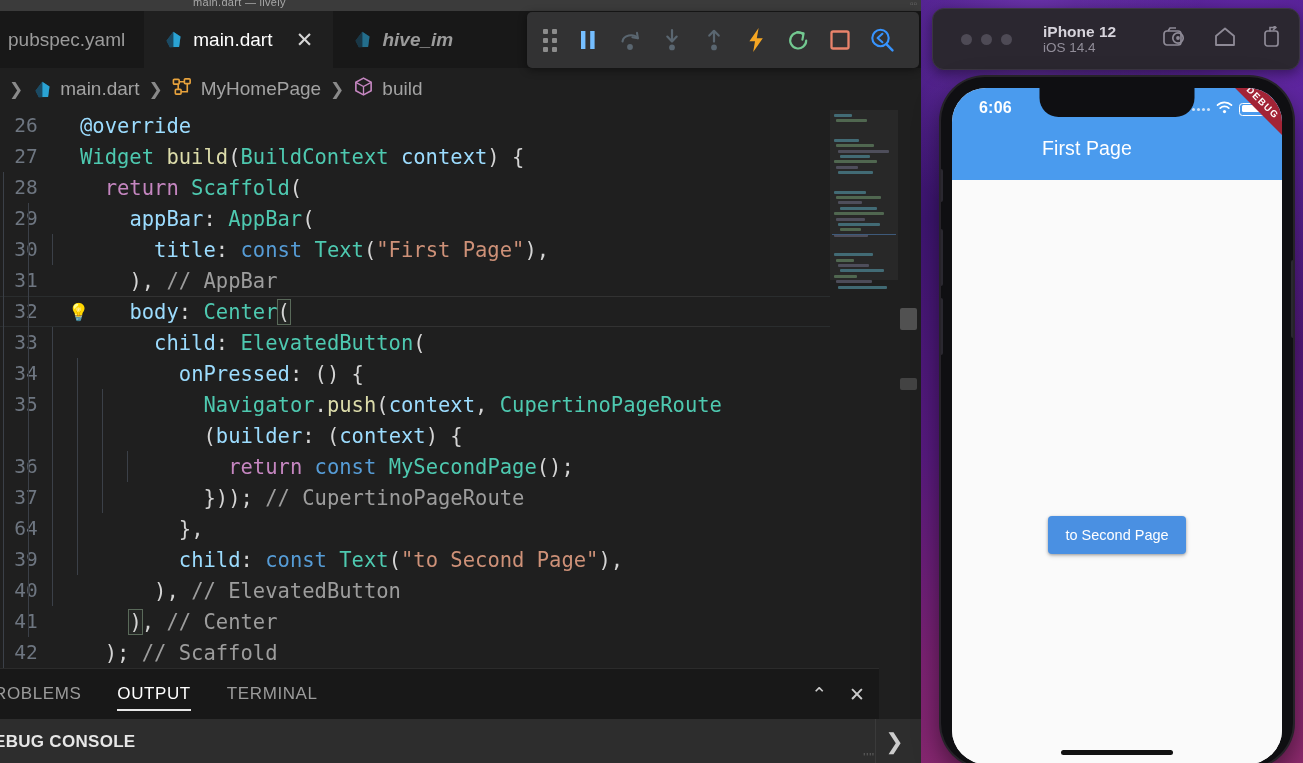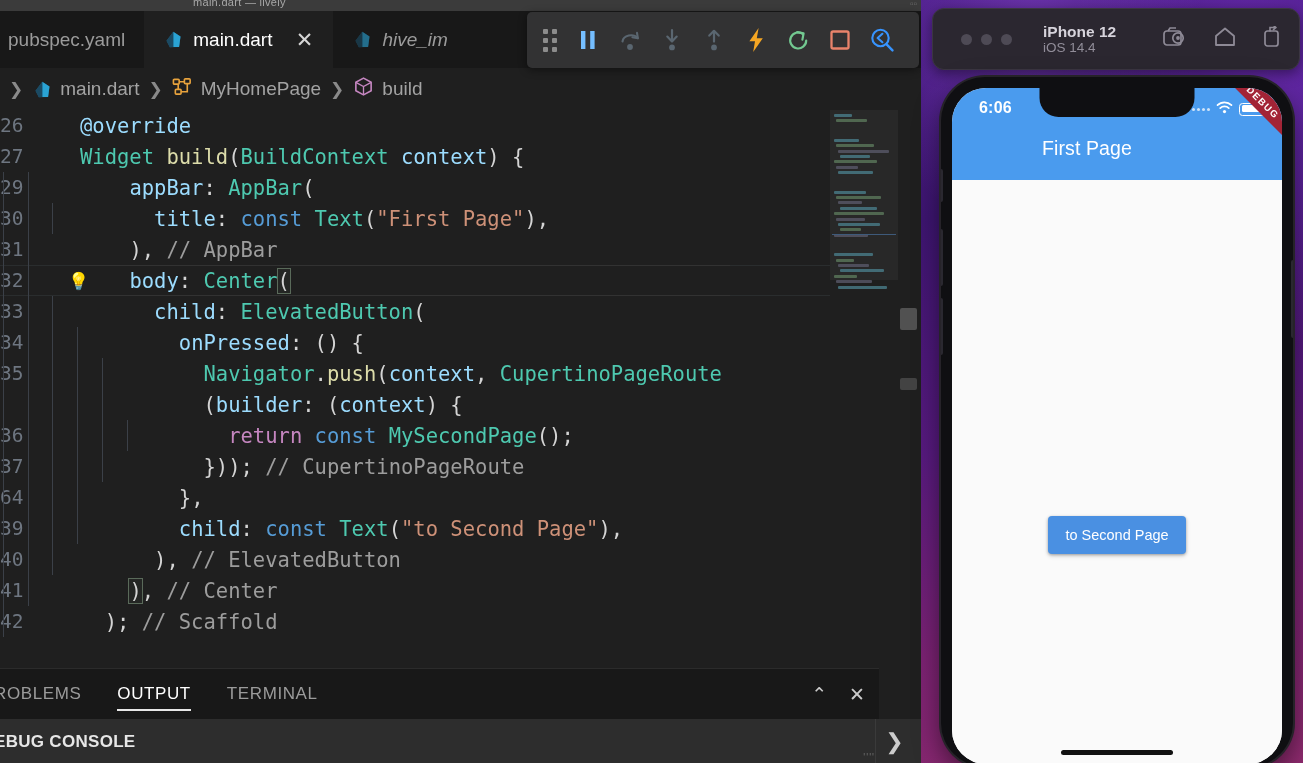--- a/index.html
+++ b/index.html
@@ -49,21 +49,21 @@
     position: absolute; left: 0; top: 11px; width: 921px; height: 57px;
     background: #181818; display: flex; align-items: stretch;
   }
   .tab {
     display: flex; align-items: center; gap: 10px;
     padding: 0 19px; height: 57px; position: relative;
     font-size: 19px; color: #9b9b9b; white-space: nowrap; cursor: pointer;
   }
   .tab.first { padding-left: 8px; }
   .tab.active { background: #1f1f1f; color: #ffffff; }
-  .tab.preview .tab-label { font-style: italic; }
+  .tab.preview .tab-label { font-style: italic; font-weight: bold; }
   .tab .tab-label { line-height: 1; }
   .tab-close {
     font-size: 21px; color: #d6d6d6; line-height: 1; margin-left: 12px;
     width: 20px; text-align: center; cursor: pointer;
   }
   .dart-icon { width: 20px; height: 21px; flex: 0 0 auto; display:block; }
 
   
   .breadcrumb {
     position: absolute; left: 0; top: 68px; width: 921px; height: 42px;
@@ -77,21 +77,21 @@
   .editor {
     position: absolute; left: 0; top: 110px; width: 921px; height: 558px;
     background: #1f1f1f; overflow: hidden;
   }
   .code-area { position: absolute; left: 0; top: 0; width: 830px; height: 558px; overflow: hidden; }
   .code-line {
     position: relative; height: 31px; display: flex; align-items: center;
     font-family: "DejaVu Sans Mono", monospace; font-size: 20.5px; white-space: pre;
   }
   .ln {
-    position: absolute; left: 0; width: 52px; text-align: left;
+    position: absolute; left: 0; width: 52px; text-align: center;
     color: #6e7681; font-family: "DejaVu Sans Mono", monospace; font-size: 19.5px;
   }
   .gutter-bulb { position: absolute; left: 68px; width: 22px; text-align:center; font-size: 17px; cursor: pointer; }
   .code-text { position: absolute; left: 80px; white-space: pre; }
   .guide { position: absolute; top: 0; width: 1px; height: 31px; background: #3b4048; }
 
   
   .line-focus { box-shadow: inset 0 1px 0 #2a2d2e, inset 0 -1px 0 #2a2d2e; }
   .line-focus:before {
     content:""; position:absolute; left:80px; right:100px; top:0; bottom:0;
@@ -338,20 +338,21 @@
               <path d="M3 6.6 L11 11 L19 6.6 M11 11 V19.8" fill="none" stroke="#c586c0" stroke-width="1.4"></path>
             </svg></span>
           <span>build</span>
         </span>
       </div>
 
     <div class="editor">
       <div class="code-area" id="code-area">
           <div class="code-line"><span class="ln">26</span><span class="code-text" style="left:80px"><span class="t-ann">@override</span></span></div>
           <div class="code-line"><span class="ln">27</span><span class="code-text" style="left:80px"><span class="t-type">Widget</span><span class="t-plain"> </span><span class="t-fn">build</span><span class="t-plain">(</span><span class="t-type">BuildContext</span><span class="t-plain"> </span><span class="t-var">context</span><span class="t-plain">) {</span></span></div>
+          <div class="code-line"><span class="ln">28</span><span class="guide" style="left:3px"></span><span class="code-text" style="left:104.7px"><span class="t-kw">return</span><span class="t-plain"> </span><span class="t-type">Scaffold</span><span class="t-plain">(</span></span></div>
           <div class="code-line"><span class="ln">29</span><span class="guide" style="left:3px"></span><span class="guide" style="left:27.7px"></span><span class="code-text" style="left:129.4px"><span class="t-var">appBar</span><span class="t-plain">: </span><span class="t-type">AppBar</span><span class="t-plain">(</span></span></div>
           <div class="code-line"><span class="ln">30</span><span class="guide" style="left:3px"></span><span class="guide" style="left:27.7px"></span><span class="guide" style="left:52.4px"></span><span class="code-text" style="left:154.1px"><span class="t-var">title</span><span class="t-plain">: </span><span class="t-kw2">const</span><span class="t-plain"> </span><span class="t-type">Text</span><span class="t-plain">(</span><span class="t-str">"First Page"</span><span class="t-plain">),</span></span></div>
           <div class="code-line"><span class="ln">31</span><span class="guide" style="left:3px"></span><span class="guide" style="left:27.7px"></span><span class="code-text" style="left:129.4px"><span class="t-plain">), </span><span class="t-cmt">// AppBar</span></span></div>
           <div class="code-line line-focus"><span class="ln">32</span><span class="gutter-bulb">💡</span><span class="guide" style="left:3px"></span><span class="guide" style="left:27.7px"></span><span class="code-text" style="left:129.4px"><span class="t-var">body</span><span class="t-plain">: </span><span class="t-type">Center</span><span class="t-plain bracket-match">(</span></span></div>
           <div class="code-line"><span class="ln">33</span><span class="guide" style="left:3px"></span><span class="guide" style="left:27.7px"></span><span class="guide" style="left:52.4px"></span><span class="code-text" style="left:154.1px"><span class="t-var">child</span><span class="t-plain">: </span><span class="t-type">ElevatedButton</span><span class="t-plain">(</span></span></div>
           <div class="code-line"><span class="ln">34</span><span class="guide" style="left:3px"></span><span class="guide" style="left:27.7px"></span><span class="guide" style="left:52.4px"></span><span class="guide" style="left:77.1px"></span><span class="code-text" style="left:178.8px"><span class="t-var">onPressed</span><span class="t-plain">: () {</span></span></div>
           <div class="code-line"><span class="ln">35</span><span class="guide" style="left:3px"></span><span class="guide" style="left:27.7px"></span><span class="guide" style="left:52.4px"></span><span class="guide" style="left:77.1px"></span><span class="guide" style="left:101.8px"></span><span class="code-text" style="left:203.5px"><span class="t-type">Navigator</span><span class="t-plain">.</span><span class="t-fn">push</span><span class="t-plain">(</span><span class="t-var">context</span><span class="t-plain">, </span><span class="t-type">CupertinoPageRoute</span></span></div>
           <div class="code-line"><span class="ln"></span><span class="guide" style="left:3px"></span><span class="guide" style="left:27.7px"></span><span class="guide" style="left:52.4px"></span><span class="guide" style="left:77.1px"></span><span class="guide" style="left:101.8px"></span><span class="code-text" style="left:203.5px"><span class="t-plain">(</span><span class="t-var">builder</span><span class="t-plain">: (</span><span class="t-var">context</span><span class="t-plain">) {</span></span></div>
           <div class="code-line"><span class="ln">36</span><span class="guide" style="left:3px"></span><span class="guide" style="left:27.7px"></span><span class="guide" style="left:52.4px"></span><span class="guide" style="left:77.1px"></span><span class="guide" style="left:101.8px"></span><span class="guide" style="left:126.5px"></span><span class="code-text" style="left:228.2px"><span class="t-kw">return</span><span class="t-plain"> </span><span class="t-kw2">const</span><span class="t-plain"> </span><span class="t-type">MySecondPage</span><span class="t-plain">();</span></span></div>
           <div class="code-line"><span class="ln">37</span><span class="guide" style="left:3px"></span><span class="guide" style="left:27.7px"></span><span class="guide" style="left:52.4px"></span><span class="guide" style="left:77.1px"></span><span class="guide" style="left:101.8px"></span><span class="code-text" style="left:203.5px"><span class="t-plain">})); </span><span class="t-cmt">// CupertinoPageRoute</span></span></div>

